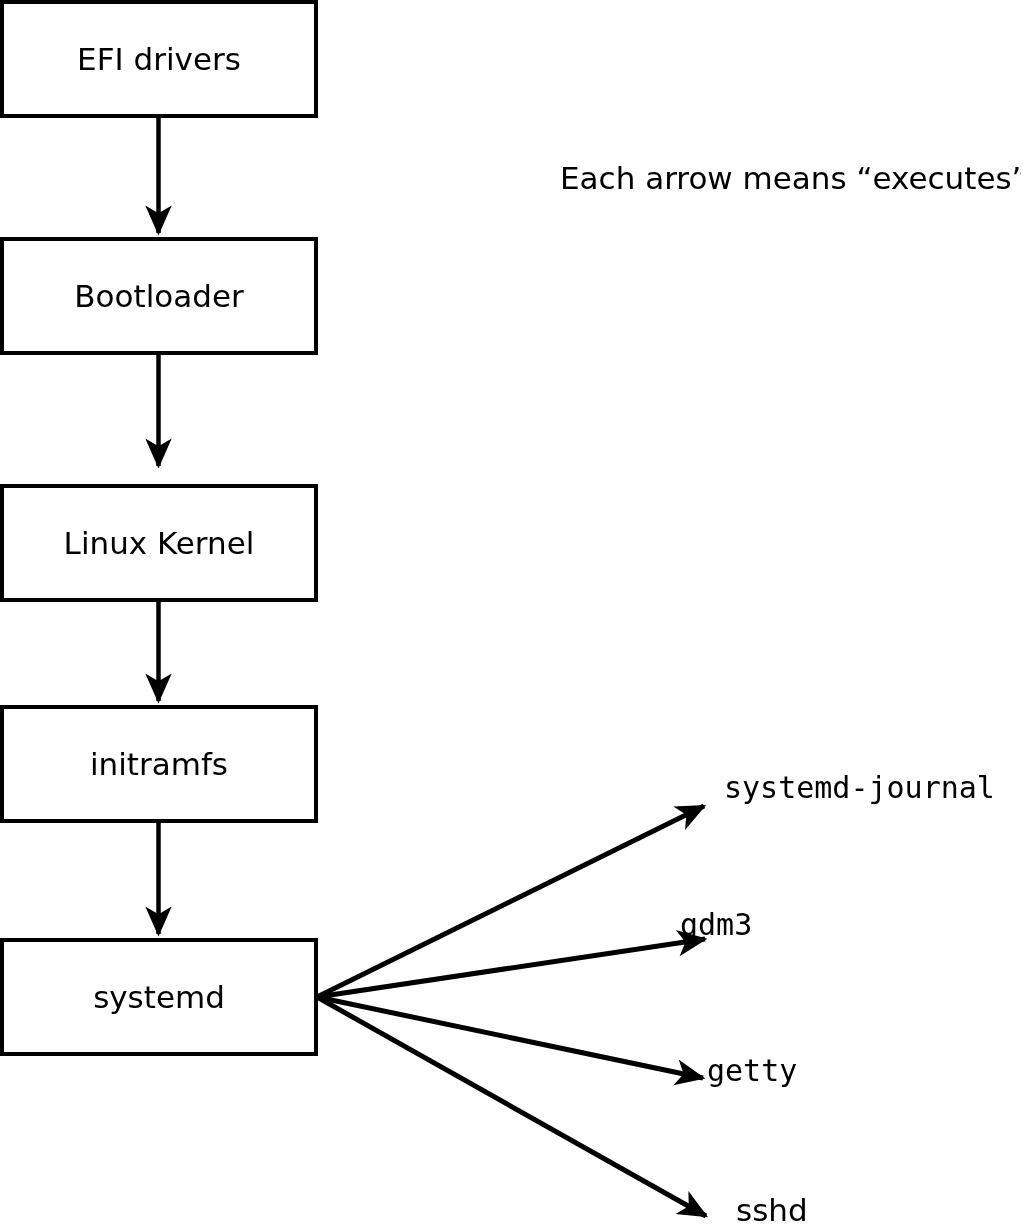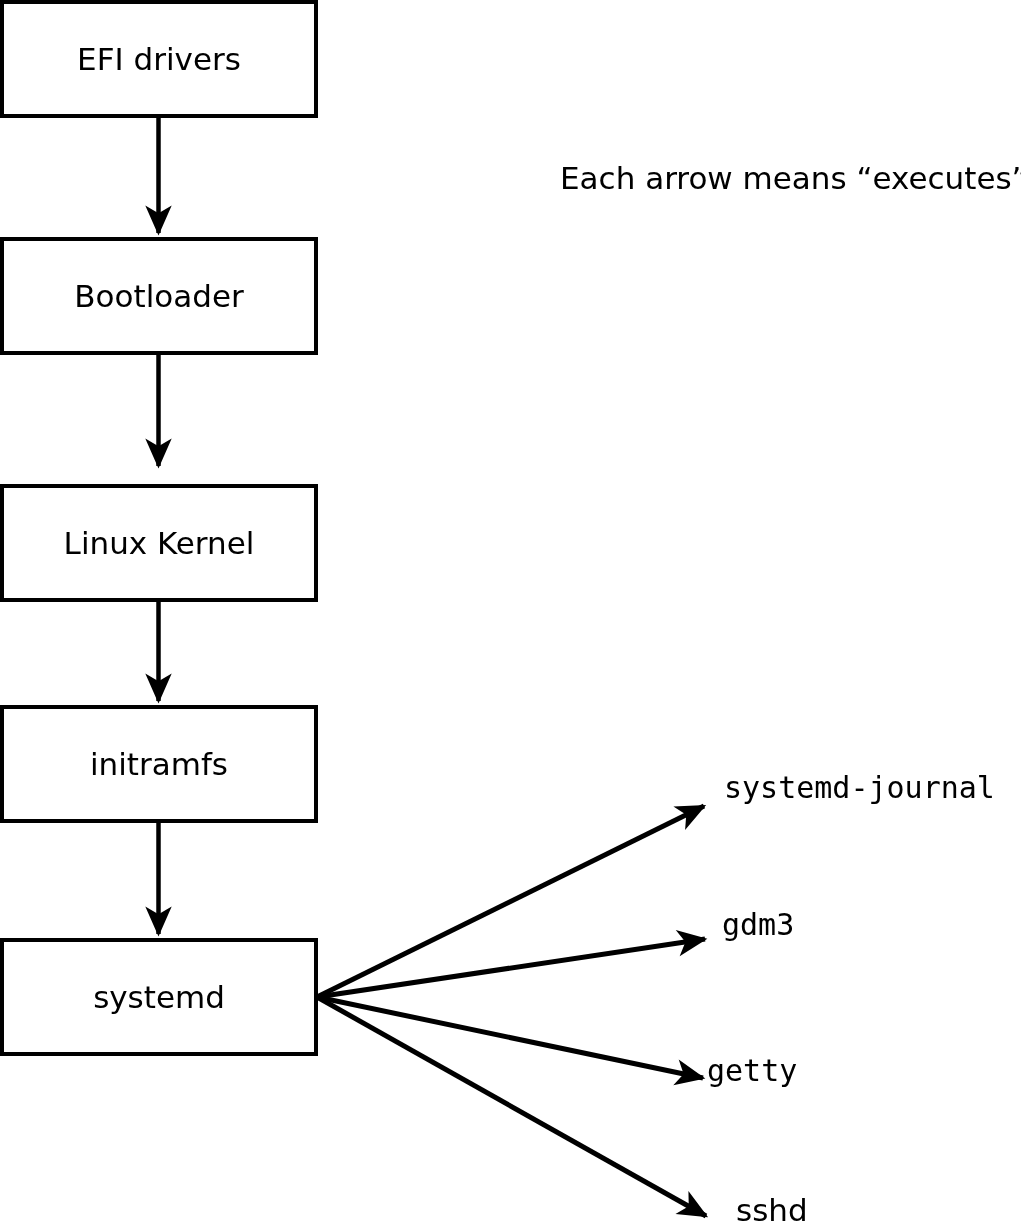--- a/index.html
+++ b/index.html
@@ -99,17 +99,17 @@
   <div class="node-box" style="top:938px;">
     <span>systemd</span>
   </div>
   <div class="node-box" style="top:705px;">
     <span>initramfs</span>
   </div>
 
   <div class="note">Each arrow means “executes”.</div>
 
   <div class="target-label" style="left:724px; top:770px;">systemd-journal</div>
-  <div class="target-label" style="left:722px; top:907px;">gdm3</div>
+  <div class="target-label" style="left:680px; top:907px;">gdm3</div>
   <div class="target-label" style="left:707px; top:1053px;">getty</div>
   <div class="target-label sans" style="left:736px; top:1192px;">sshd</div>
 
 </div>
 
 </body></html>

